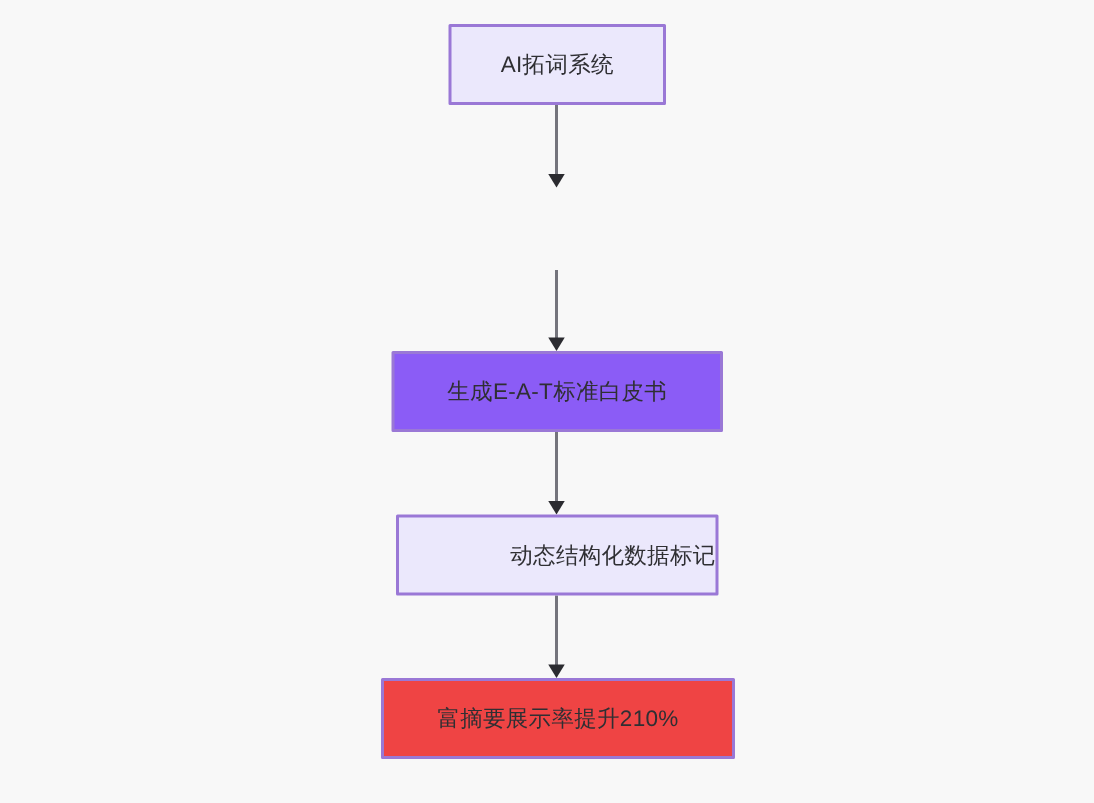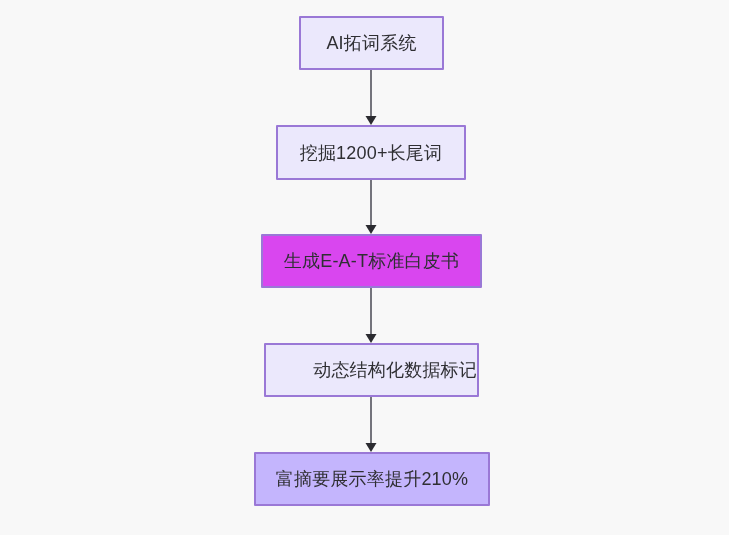--- a/index.html
+++ b/index.html
@@ -23,21 +23,21 @@
   .node {
     position: absolute;
     box-sizing: border-box;
     background: #ebe8fc;
     border: 2px solid #9a78d6;
     border-radius: 1px;
     display: flex;
     align-items: center;
     justify-content: center;
     color: #2f2f33;
-    font-size: 18px;
+    font-size: 15px;
     line-height: 1;
     letter-spacing: 0.2px;
     white-space: nowrap;
   }
 
   .node-label {
     display: block;
   }
 
   .connector {
@@ -74,26 +74,23 @@
     <polygon class="conn-head" points="5.5,46 16.5,46 11,55" fill="#2b2b30"></polygon>
   </svg>
   <svg class="connector" id="edge-4" aria-hidden="true" width="22" height="55" viewBox="0 0 22 55" style="left: 360px; top: 397px; height: 55px;">
     <line class="conn-line" x1="11" y1="0" x2="11" y2="48" stroke="#74747c"></line>
     <polygon class="conn-head" points="5.5,46 16.5,46 11,55" fill="#2b2b30"></polygon>
   </svg>
 
   <div class="node" id="node-1" style="left: 299px; top: 16px; width: 145px; height: 54px; background: rgb(235, 232, 252); border-color: rgb(154, 120, 214); color: rgb(47, 47, 51);">
     <span class="node-label">AI拓词系统</span>
   </div>
-  <div class="node" id="node-2" style="left: 276px; top: 125px; width: 190px; height: 55px; background: rgb(235, 232, 252); border-color: rgb(154, 120, 214); color: rgb(47, 47, 51);">
-    <span class="node-label">挖掘1200+长尾词</span>
-  </div>
-  <div class="node" id="node-3" style="left: 261px; top: 234px; width: 221px; height: 54px; background: #d946ef; border-color: rgb(154, 120, 214); color: rgb(47, 47, 51);">
+  <div class="node" id="node-3" style="left: 261px; top: 234px; width: 221px; height: 54px; background: #8b5cf6; border-color: rgb(154, 120, 214); color: rgb(47, 47, 51);">
     <span class="node-label">生成E-A-T标准白皮书</span>
   </div>
   <div class="node" id="node-4" style="left: 264px; top: 343px; width: 215px; height: 54px; background: rgb(235, 232, 252); border-color: rgb(154, 120, 214); color: rgb(47, 47, 51); justify-content: flex-end;">
     <span class="node-label">动态结构化数据标记</span>
   </div>
-  <div class="node" id="node-5" style="left: 254px; top: 452px; width: 236px; height: 54px; background: #c4b5fd; border-color: rgb(154, 120, 214); color: rgb(47, 47, 51);">
+  <div class="node" id="node-5" style="left: 254px; top: 452px; width: 236px; height: 54px; background: #ef4444; border-color: rgb(154, 120, 214); color: rgb(47, 47, 51);">
     <span class="node-label">富摘要展示率提升210%</span>
   </div>
 
 </div>
 
 </body></html>

